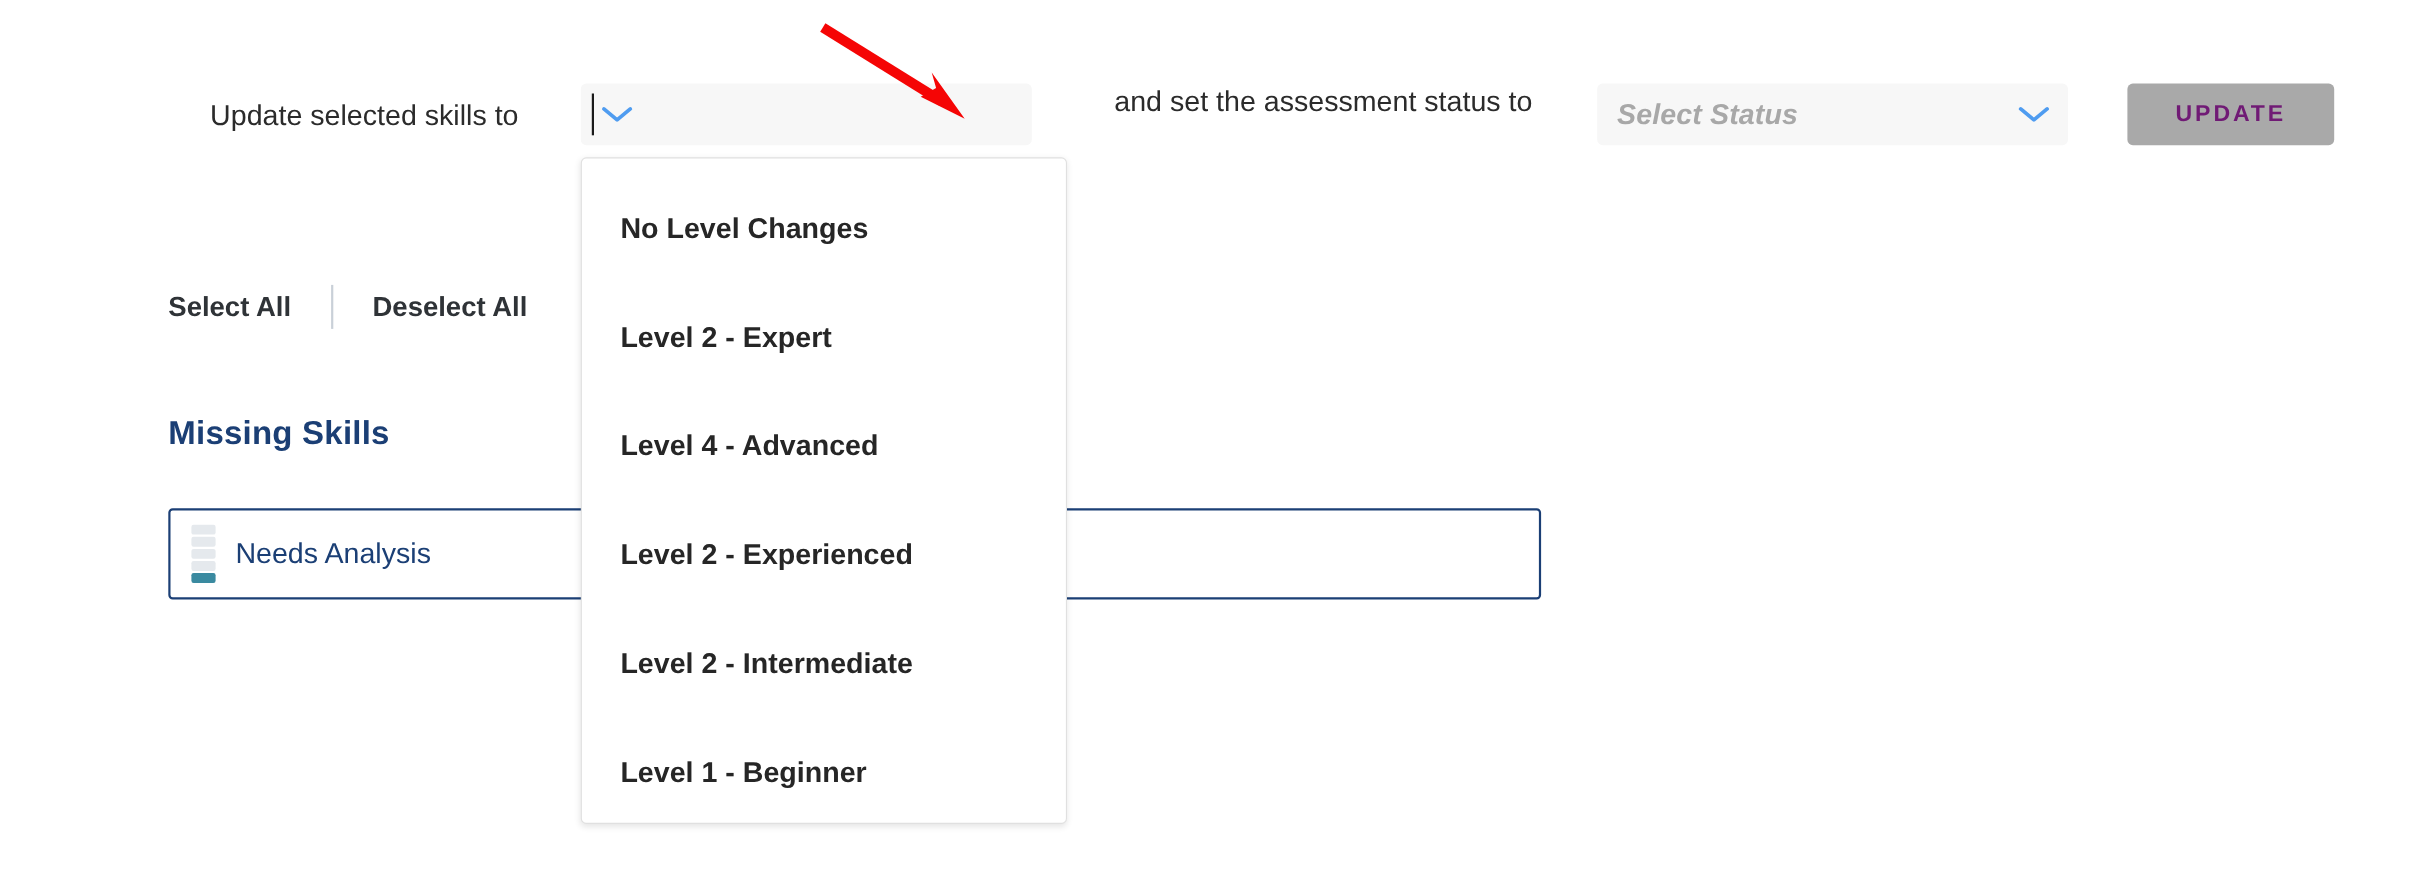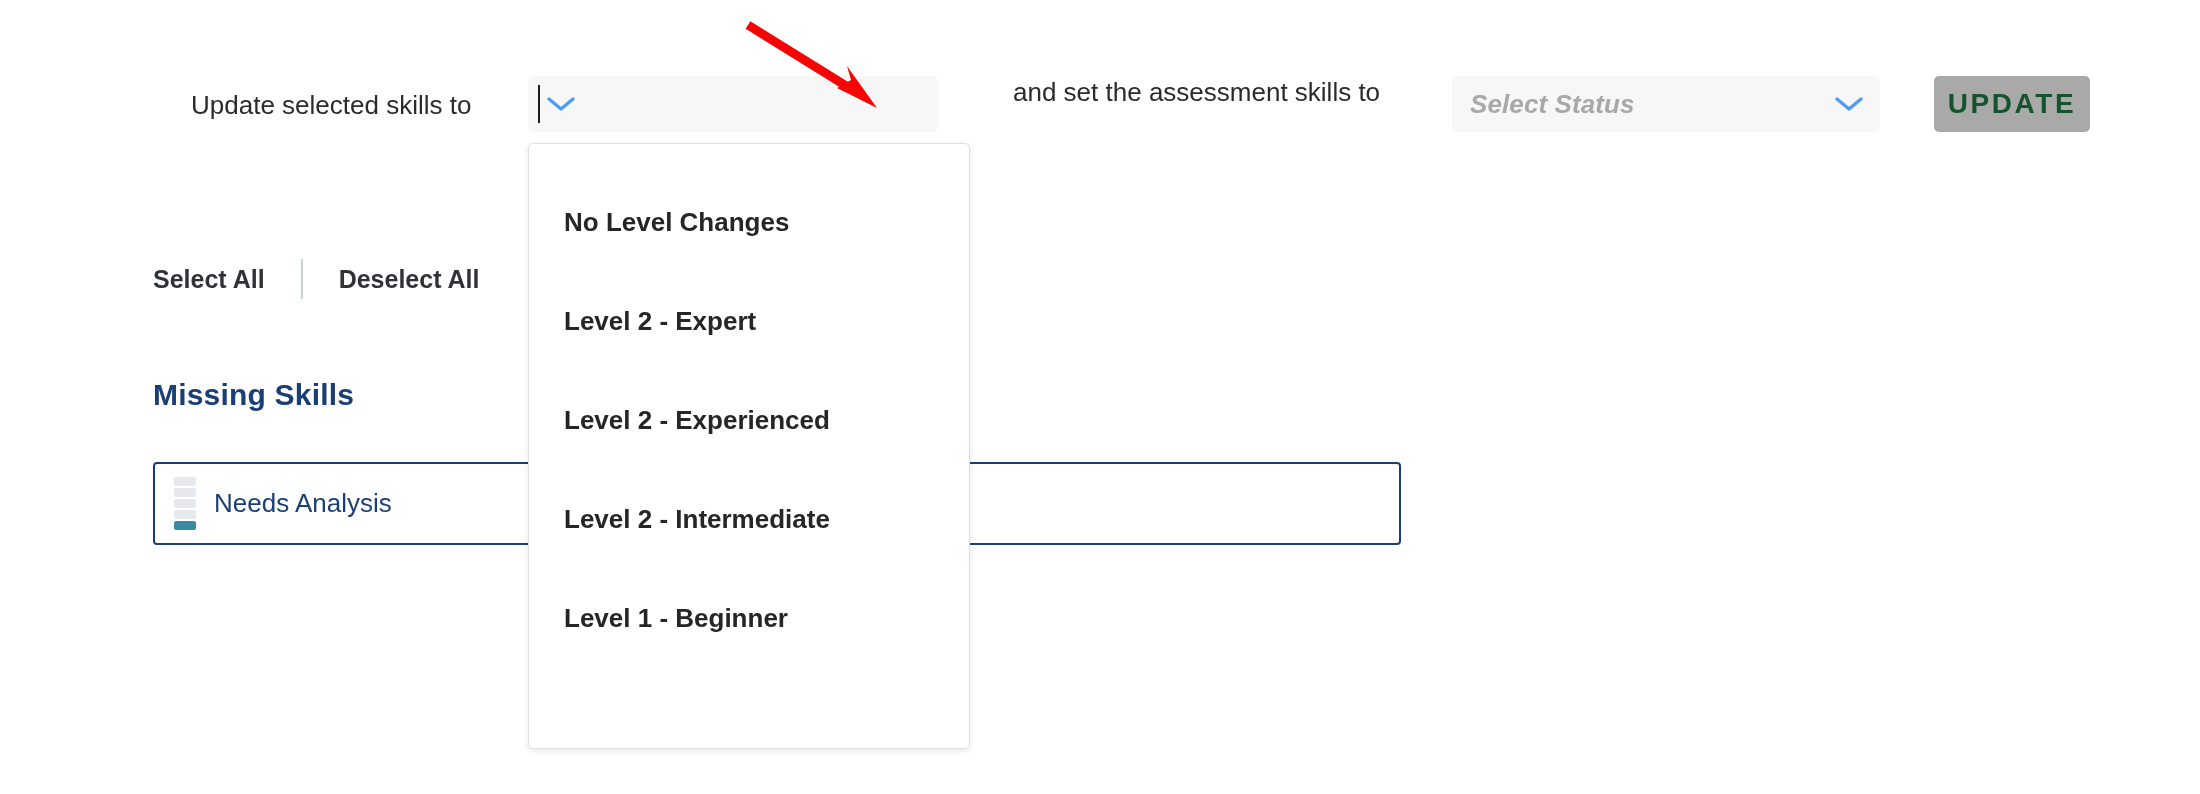--- a/index.html
+++ b/index.html
@@ -72,28 +72,28 @@
     width: 30px;
     height: 18px;
     flex: 0 0 auto;
     display: block;
   }
 
   .update-btn {
     position: absolute;
     left: 1934px;
     top: 76px;
-    width: 156px;
+    width: 188px;
     height: 56px;
     background: #a9a9a9;
     border: none;
     border-radius: 5px;
-    color: #14532d;
+    color: #701a75;
     font-family: "Liberation Sans", "DejaVu Sans", sans-serif;
-    font-size: 28px;
+    font-size: 21px;
     font-weight: 700;
     letter-spacing: 2.6px;
     cursor: default;
   }
 
   
   .selection-row {
     position: absolute;
     left: 153px;
     top: 258px;
@@ -168,21 +168,21 @@
   .dropdown-menu {
     position: absolute;
     left: 528px;
     top: 143px;
     width: 442px;
     height: 606px;
     background: #ffffff;
     border: 1px solid #e0e0e0;
     border-radius: 5px;
     box-shadow: 0 2px 6px rgba(0,0,0,.10);
-    padding-top: 29px;
+    padding-top: 14px;
     z-index: 40;
   }
   .menu-item {
     height: 99px;
     display: flex;
     align-items: center;
     padding-left: 35px;
     font-size: 26px;
     font-weight: 700;
     color: #262626;
@@ -208,21 +208,21 @@
 
   <div class="bulk-label lbl-1">Update selected skills to</div>
 
   <div class="select-field select-level">
     <svg class="chev" viewBox="0 0 30 18">
       <path d="M3 4 L15 14 L27 4" fill="none" stroke="#4f9cf0" stroke-width="3.4" stroke-linecap="round" stroke-linejoin="round"></path>
     </svg>
   </div>
   <div class="caret-bar"></div>
 
-  <div class="bulk-label lbl-2">and set the assessment skills to</div>
+  <div class="bulk-label lbl-2">and set the assessment status to</div>
 
   <div class="select-field select-status">
     <span class="ph">Select Status</span>
     <svg class="chev" viewBox="0 0 30 18">
       <path d="M3 4 L15 14 L27 4" fill="none" stroke="#4f9cf0" stroke-width="3.4" stroke-linecap="round" stroke-linejoin="round"></path>
     </svg>
   </div>
 
   <button class="update-btn">UPDATE</button>
 </div>
@@ -243,20 +243,21 @@
     <i></i>
     <i class="on"></i>
   </span>
   <span class="skill-name">Needs Analysis</span>
   <span class="skill-name second">Problem Solving</span>
 </div>
 
 <div class="dropdown-menu">
   <div class="menu-item">No Level Changes</div>
   <div class="menu-item">Level 2 - Expert</div>
+  <div class="menu-item">Level 4 - Advanced</div>
   <div class="menu-item">Level 2 - Experienced</div>
   <div class="menu-item">Level 2 - Intermediate</div>
   <div class="menu-item">Level 1 - Beginner</div>
 </div>
 
 <svg class="annotation-arrow" viewBox="0 0 170 110">
   <path d="M18 17 L126 84" stroke="#f50505" stroke-width="9" stroke-linecap="butt"></path>
   <path d="M147 100 L107 80 L121 72 L117 58 Z" fill="#f50505"></path>
 </svg>
 

